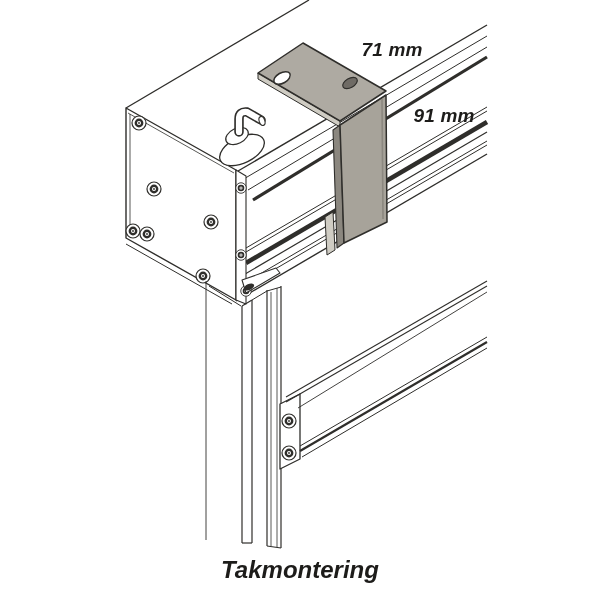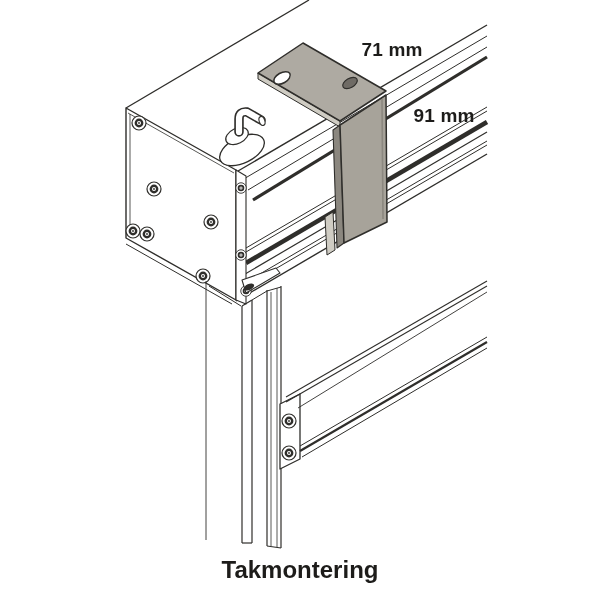--- a/index.html
+++ b/index.html
@@ -9,20 +9,21 @@
     height: 600px;
     background: var(--background, #fff);
     overflow: hidden;
     font-family: "Liberation Sans", sans-serif;
   }
   .stage {
     position: relative;
     width: 546px;
     height: 600px;
     background: var(--background, #fff);
+    font-style: italic;
   }
   svg { display: block; }
 
   
   .ln   { stroke: var(--line, #2f2e2b); fill: none; }
   .fw   { fill: #ffffff; }
   .fl   { fill: var(--line, #2f2e2b); stroke: none; }
 
   
   .br-top   { fill: var(--bracket-top,   #aeaaa2); stroke: var(--line,#2f2e2b); }

